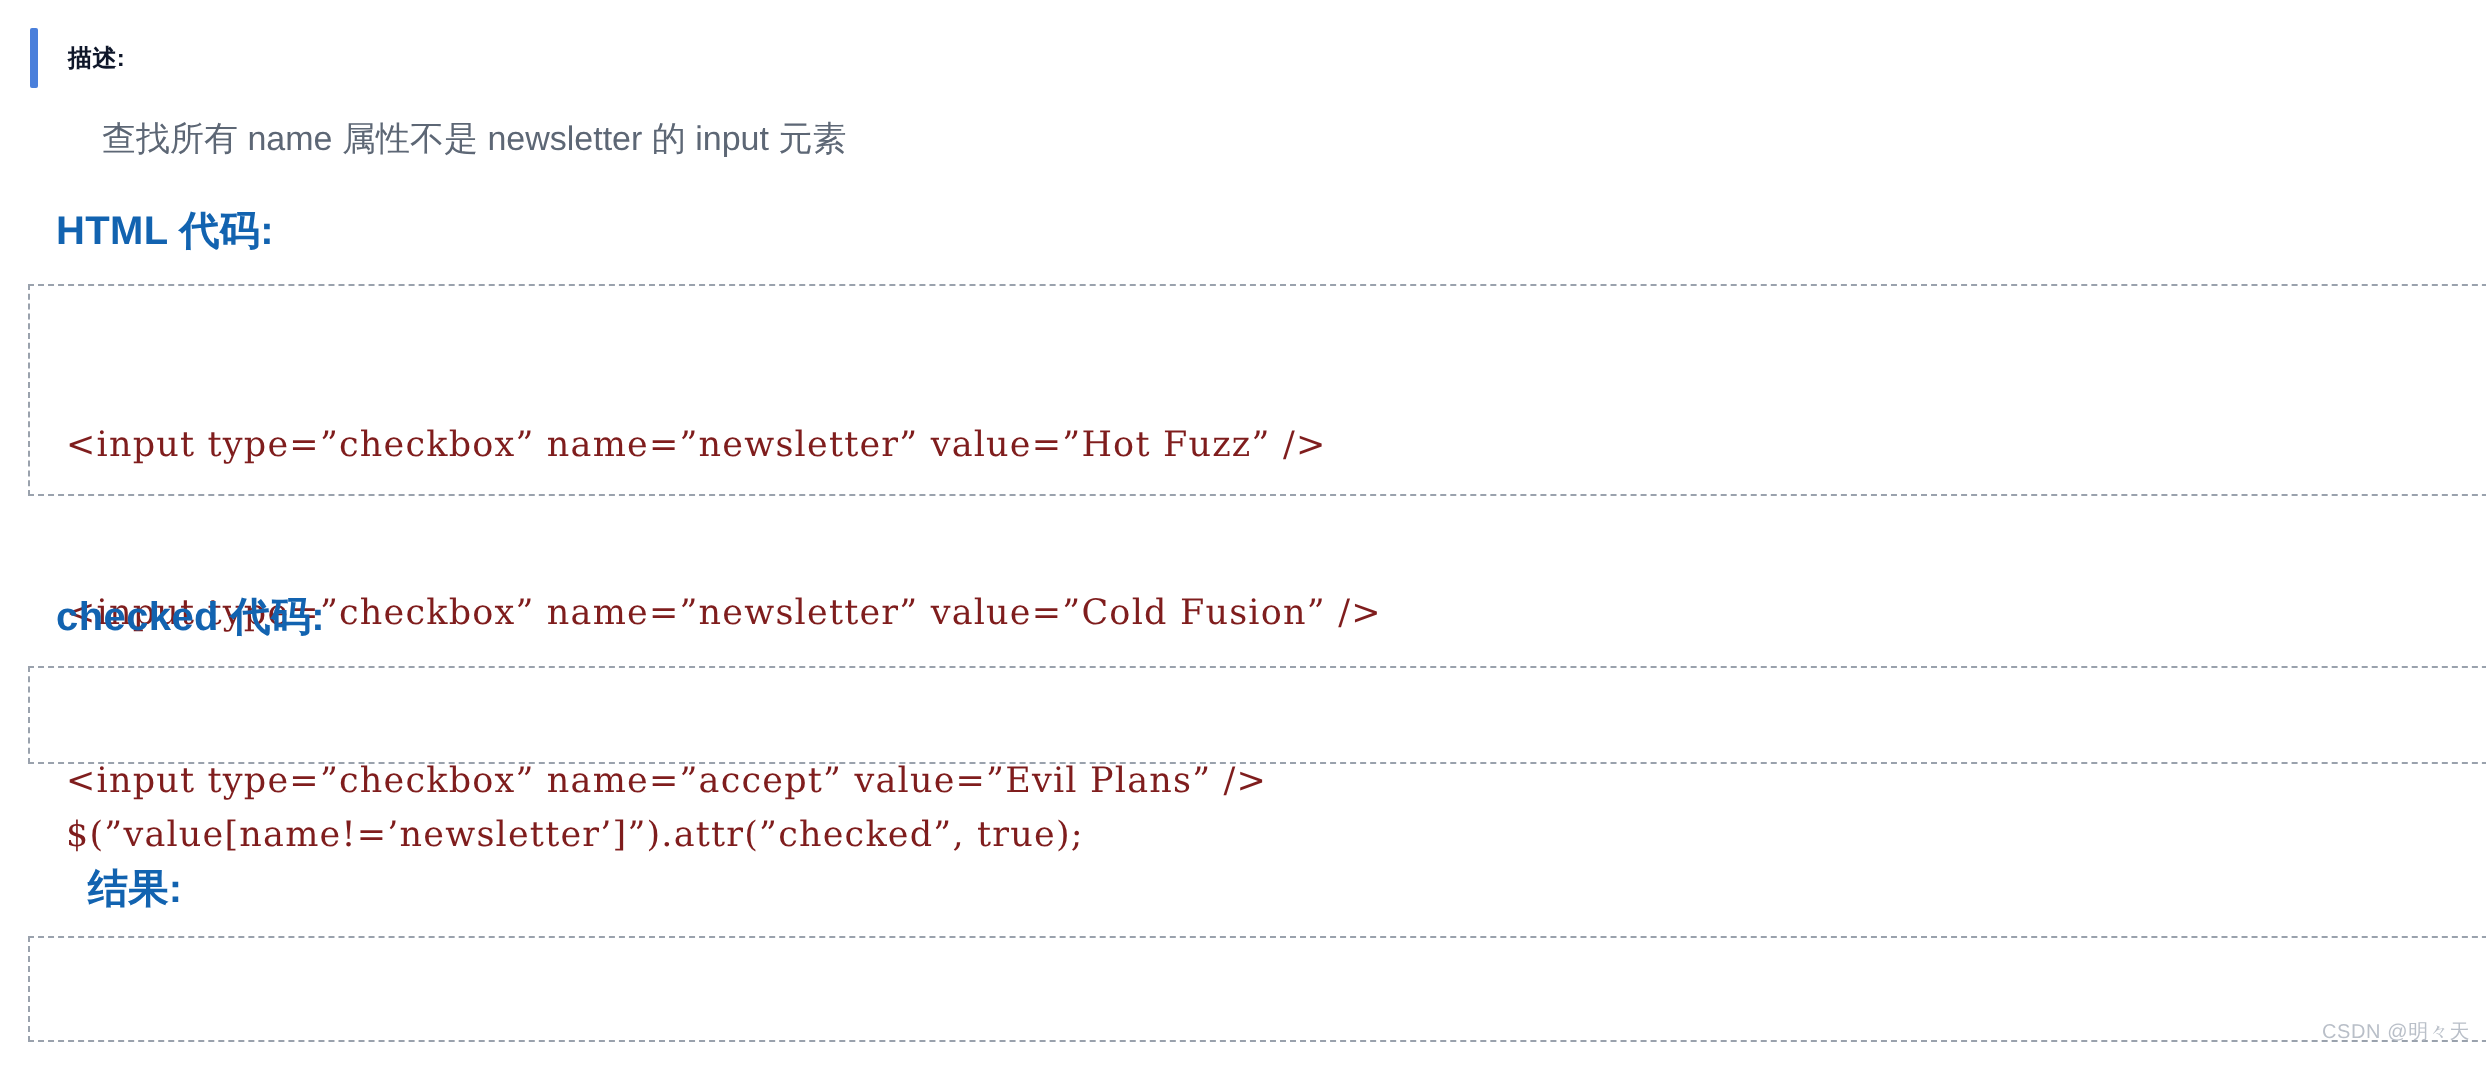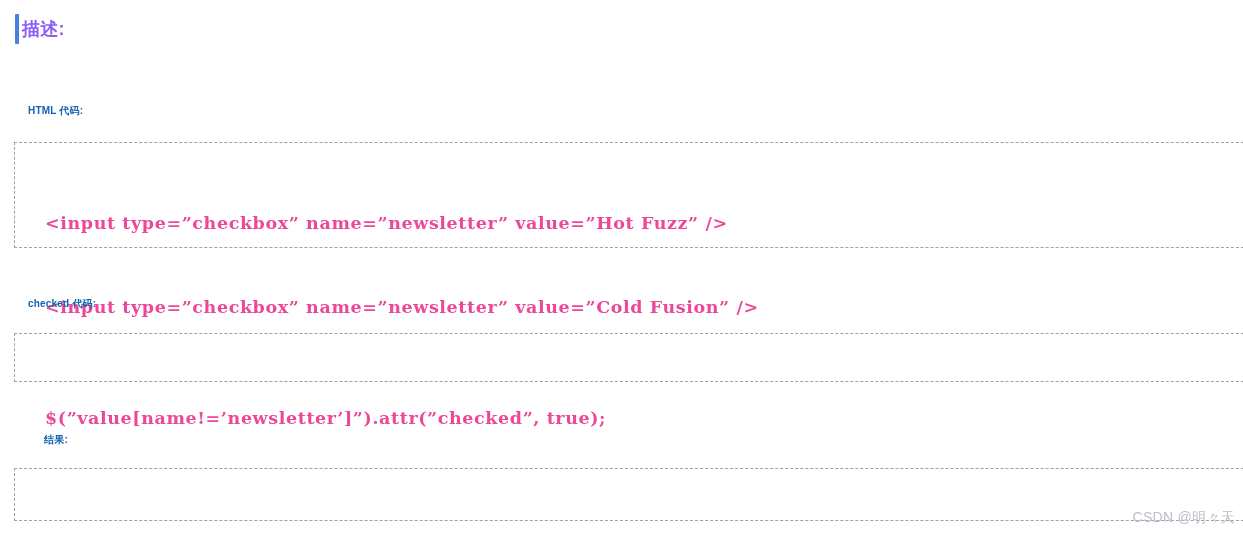--- a/index.html
+++ b/index.html
@@ -31,43 +31,43 @@
     align-items: center;
   }
   .desc-accent-bar {
     width: 4px;
     height: 30px;
     background: #4a7fdb;
     border-radius: 1px;
     flex: 0 0 auto;
   }
   .desc-heading-text {
-    margin-left: 3px;
-    font-size: 18px;
+    margin-left: 15px;
+    font-size: 12px;
     font-weight: bold;
-    color: #8b5cf6;
+    color: #0f172a;
     letter-spacing: 0.2px;
     line-height: 1;
     white-space: nowrap;
   }
 
   .desc-body {
     position: absolute;
     left: 51px;
     top: 58px;
     font-size: 17px;
     color: #5d6775;
     line-height: 1.4;
     white-space: nowrap;
   }
 
   
   .section-heading {
     position: absolute;
-    font-size: 10px;
+    font-size: 20px;
     font-weight: bold;
     color: #1263b0;
     letter-spacing: 0.2px;
     white-space: nowrap;
     line-height: 1;
   }
   .section-heading.html-h  { left: 28px; top: 106px; }
   .section-heading.jq-h    { left: 28px; top: 299px; }
   .section-heading.res-h   { left: 44px; top: 435px; }
 
@@ -88,64 +88,65 @@
     top: 333px;
     height: 49px;
   }
   .code-box.res-box {
     top: 468px;
     height: 53px;
   }
 
   .code-lines {
     position: absolute;
-    left: 30px;
+    left: 18px;
     top: 0;
     font-family: "DejaVu Serif", "Liberation Serif", serif;
     font-size: 17.5px;
-    color: #ec4899;
+    color: #7f1d1d;
     letter-spacing: 0.6px;
     white-space: pre;
-    font-weight: bold;
   }
   .html-box .code-lines { top: 10px; line-height: 28px; }
   .jq-box   .code-lines { top: 9px;  line-height: 30px; }
   .res-box  .code-lines { top: 11px; line-height: 30px; }
 
   .code-line { white-space: pre; }
 
   
   .watermark {
     position: absolute;
     right: 8px;
     top: 509px;
-    font-size: 14px;
+    font-size: 10px;
     color: #b9bfc8;
     white-space: nowrap;
     font-family: "Liberation Sans", sans-serif;
     letter-spacing: 0.3px;
   }
 </style>
 </head>
 <body>
 
 <div class="page">
 
   <div class="desc-heading">
     <div class="desc-accent-bar"></div>
     <div class="desc-heading-text">描述:</div>
   </div>
 
+  <div class="desc-body">查找所有 name 属性不是 newsletter 的 input 元素</div>
 
   <div class="section-heading html-h">HTML 代码:</div>
 
   <div class="code-box html-box">
     <div class="code-lines">
       <div class="code-line">&lt;input type=”checkbox” name=”newsletter” value=”Hot Fuzz” /&gt;</div>
       <div class="code-line">&lt;input type=”checkbox” name=”newsletter” value=”Cold Fusion” /&gt;</div>
+      <div class="code-line">&lt;input type=”checkbox” name=”accept” value=”Evil Plans” /&gt;</div>
     </div>
   </div>
 
   <div class="section-heading jq-h">checked 代码:</div>
 
   <div class="code-box jq-box">
     <div class="code-lines">
       <div class="code-line">$(”value[name!=’newsletter’]”).attr(”checked”, true);</div>
     </div>
   </div>

